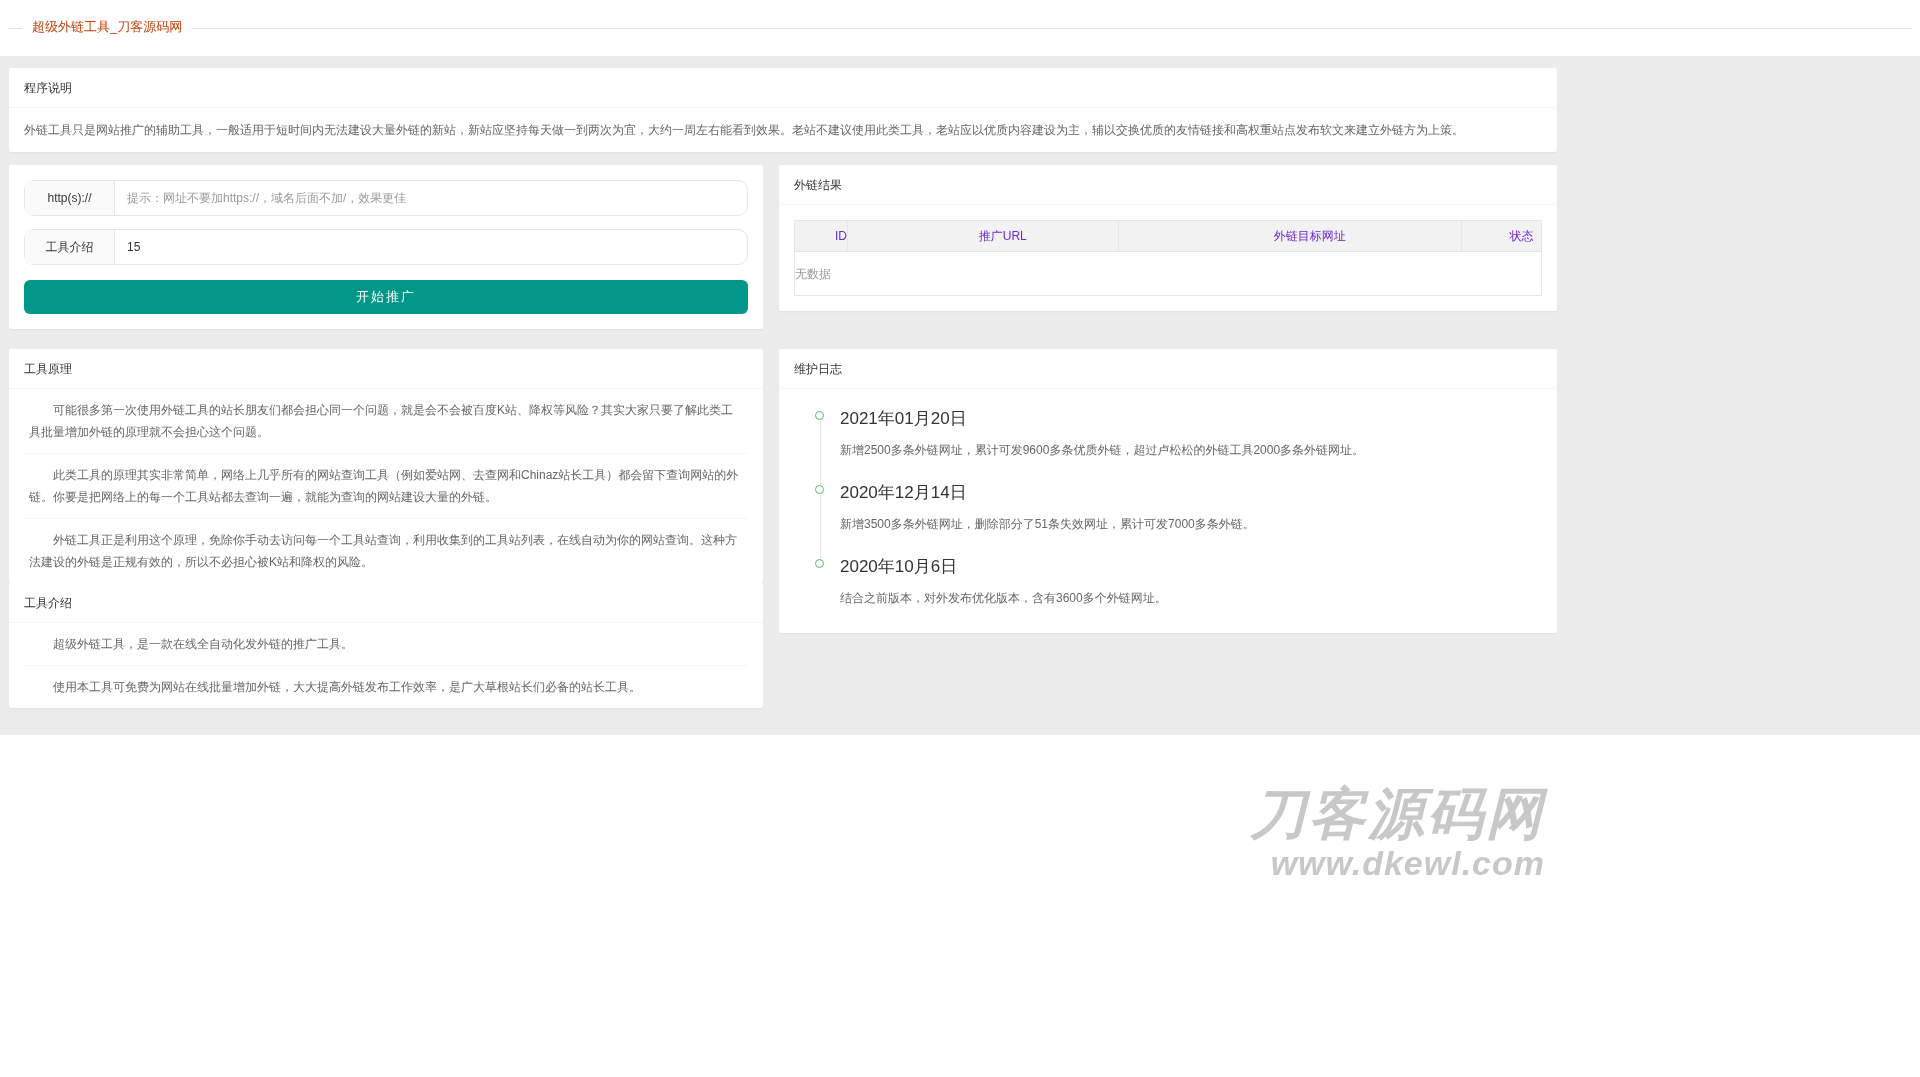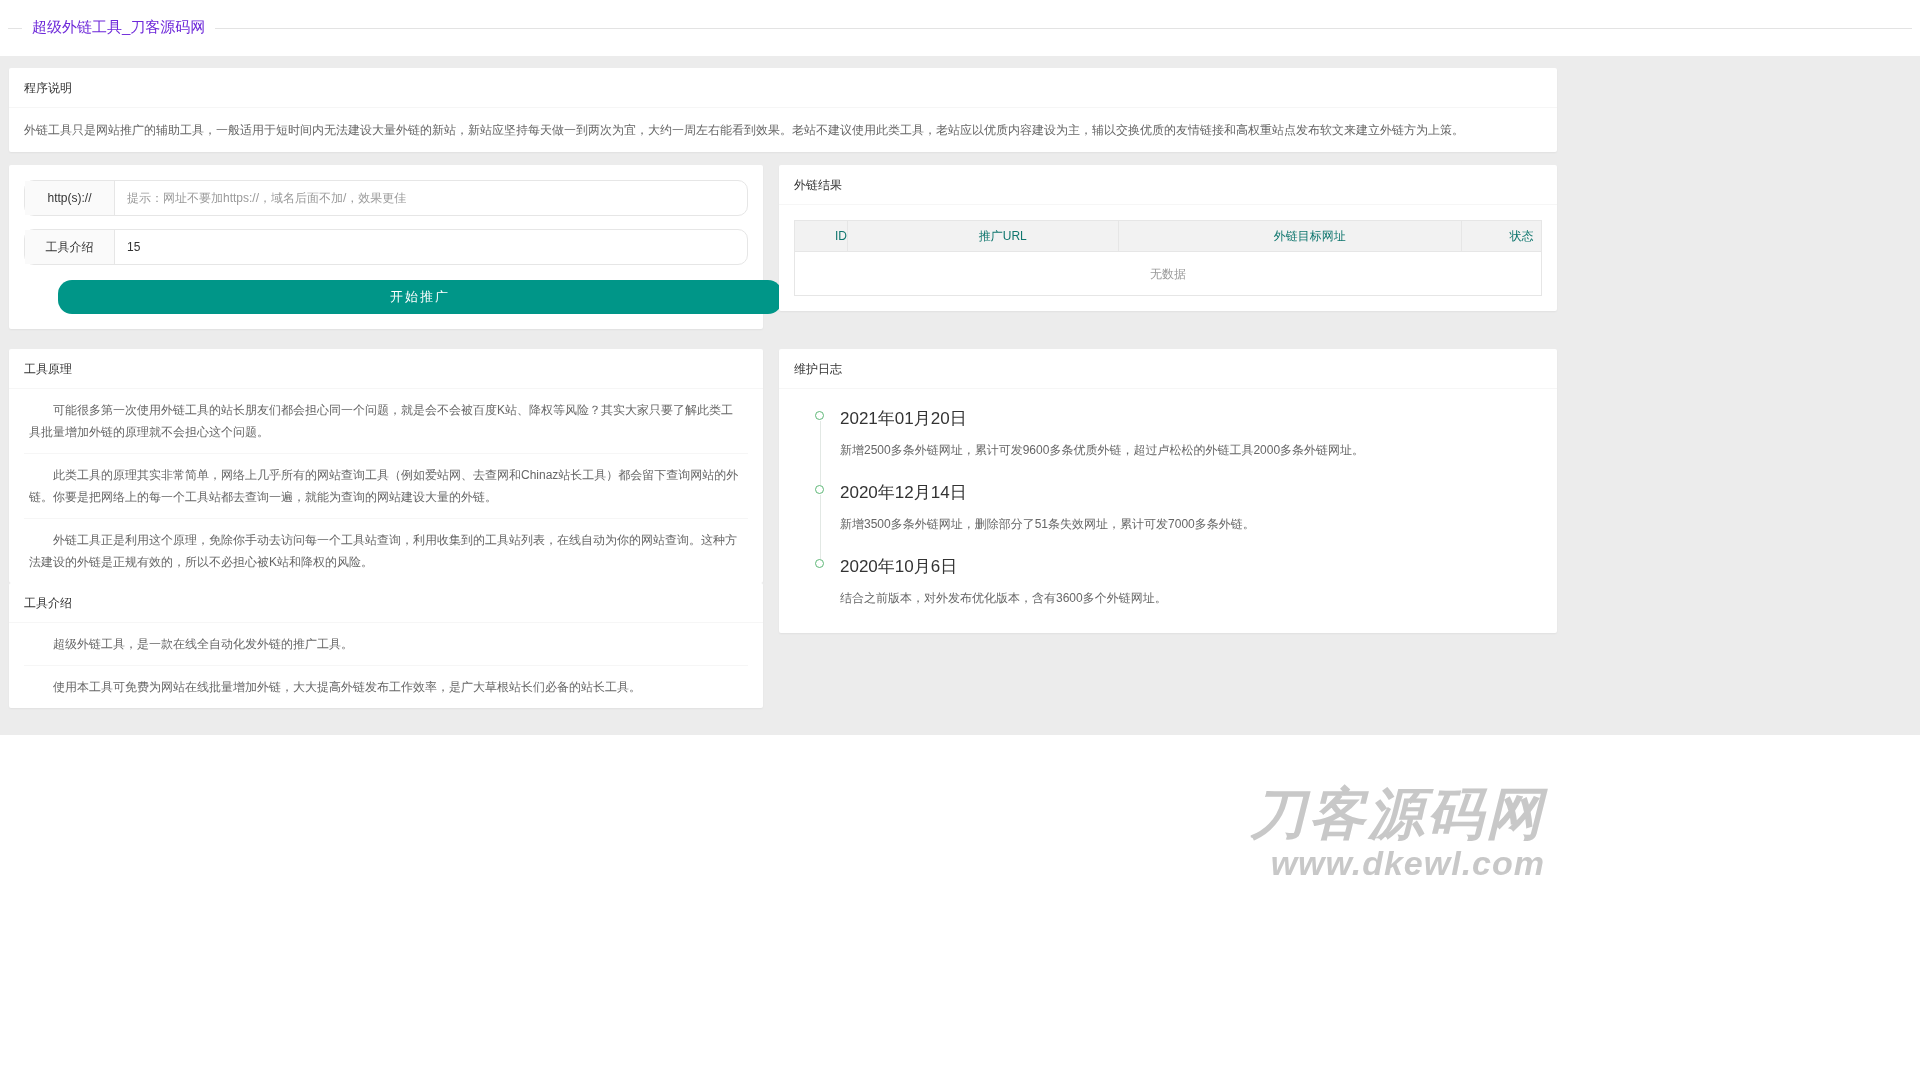--- a/index.html
+++ b/index.html
@@ -4,21 +4,21 @@
 <style>
   * { margin:0; padding:0; box-sizing:border-box; }
   html,body { width:1920px; min-height:1077px; background:#fff;
     font-family:"Liberation Sans","DejaVu Sans",sans-serif; }
   .page { position:relative; width:1920px; min-height:1077px; overflow:hidden; }
 
   
   .topbar { background:#fff; padding:28px 8px 16px; }
   .fieldline { border-top:1px solid #e3e3e3; position:relative; height:12px; }
   .page-title { position:absolute; top:-11px; left:14px; background:#fff;
-    padding:0 10px; font-size:15px; color:#6d28d9; white-space:nowrap; }
+    padding:0 10px; font-size:13px; color:#c2410c; white-space:nowrap; }
 
   
   .main { background:#ececec; padding:12px 0 14px 9px; width:1920px; }
   .content { width:1548px; }
 
   .card { background:#fff; border-radius:2px; box-shadow:0 1px 2px rgba(0,0,0,.05); margin-bottom:13px; }
   .card-header { height:40px; line-height:40px; padding:0 15px; font-size:12px;
     color:#333; border-bottom:1px solid #f6f6f6; }
   .card-body { padding:10px 15px; font-size:12px; color:#666; line-height:24px; }
 
@@ -31,28 +31,28 @@
   
   .form-body { padding:15px; }
   .input-group { display:flex; border:1px solid #e6e6e6; border-radius:10px;
     height:36px; margin-bottom:13px; background:#fff; }
   .input-label { width:90px; flex:none; background:#fafafa; border-right:1px solid #e6e6e6;
     text-align:center; line-height:34px; color:#333; font-size:12px; }
   .input-field { flex:1; border:none; outline:none; padding:0 12px; font-size:12px;
     color:#333; background:transparent; font-family:"Liberation Sans","DejaVu Sans",sans-serif; }
   .input-field::placeholder { color:#9a9a9a; opacity:1; }
   .submit-btn { display:block; width:100%; height:34px; margin-top:15px; border:none;
-    border-radius:14px; background:#009688; color:#fff; font-size:13px; cursor:pointer;
-    font-family:"Liberation Sans","DejaVu Sans",sans-serif; letter-spacing:2px;margin-left:34px; }
+    border-radius:6px; background:#009688; color:#fff; font-size:13px; cursor:pointer;
+    font-family:"Liberation Sans","DejaVu Sans",sans-serif; letter-spacing:2px; }
 
   
   .result-table { width:100%; border-collapse:collapse; font-size:12px; }
   .result-table th { background:#f2f2f2; border:1px solid #e6e6e6; height:31px;
-    font-weight:normal; color:#0f766e; text-align:center;padding-left:40px; }
-  .result-table td.empty { border:1px solid #e6e6e6; height:44px; text-align:center;
+    font-weight:normal; color:#6d28d9; text-align:center;padding-left:40px; }
+  .result-table td.empty { border:1px solid #e6e6e6; height:44px; 
     color:#999; }
   .col-id { width:42px; } .col-status { width:80px; }
 
   
   .list-body { padding:0 15px; }
   .list-item { padding:10px 5px; border-bottom:1px solid #f6f6f6; font-size:12px;
     color:#666; line-height:22px; text-indent:2em; }
   .list-item:last-child { border-bottom:none; }
 
   

